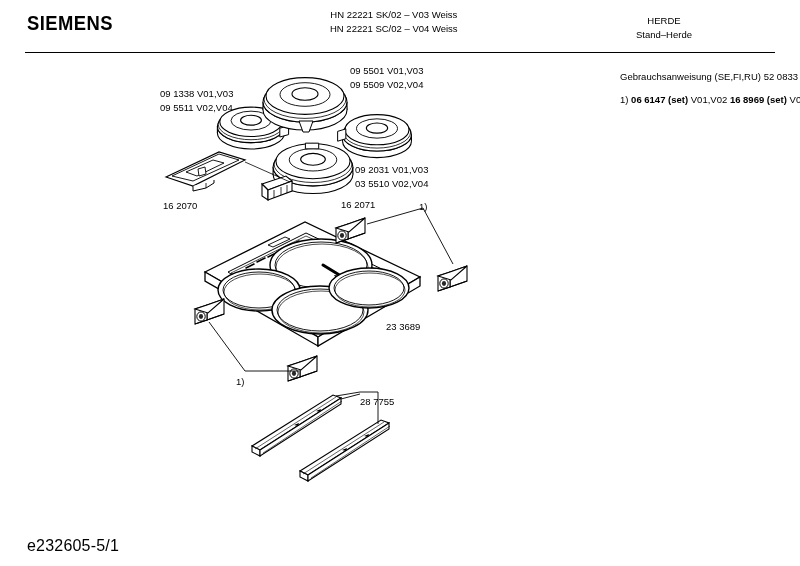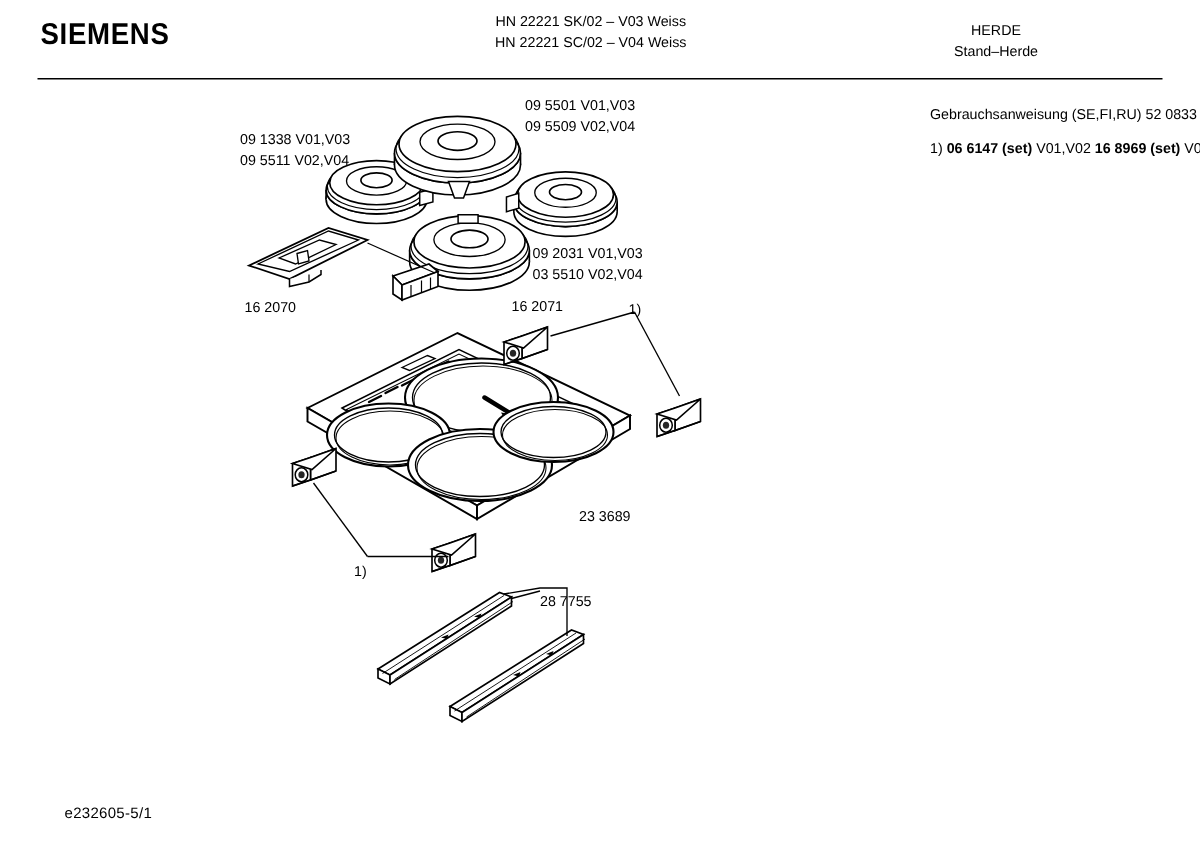--- a/index.html
+++ b/index.html
@@ -38,26 +38,26 @@
   
   .lbl{position:absolute;font-size:9.5px;line-height:13.5px;white-space:nowrap;}
   .lbl .ln{display:block;}
 
   #lbl-1338{left:160px;top:87px;}
   #lbl-5501{left:350px;top:64px;text-align:right;}
   #lbl-5548{left:405px;top:117px;}
   #lbl-1339{left:355px;top:163px;}
   #lbl-162070{left:163px;top:199px;}
   #lbl-162071{left:297px;top:198px;margin-left:44px;}
-  #lbl-233689{left:386px;top:338px;}
+  #lbl-233689{left:386px;top:320px;}
   #lbl-287755{left:360px;top:377px;margin-top:18px;}
   #note-r{left:419px;top:200px;}
   #note-l{left:236px;top:375px;}
 
-  .footer{position:absolute;left:43px;top:537px;font-size:10px;letter-spacing:0.2px;}
+  .footer{position:absolute;left:27px;top:537px;font-size:16px;letter-spacing:0.2px;}
 
   svg.art{position:absolute;left:0;top:0;width:800px;height:566px;
           pointer-events:none;}
   svg.art *{vector-effect:non-scaling-stroke;}
 </style>
 </head>
 <body>
 
 <div class="sheet">
 

